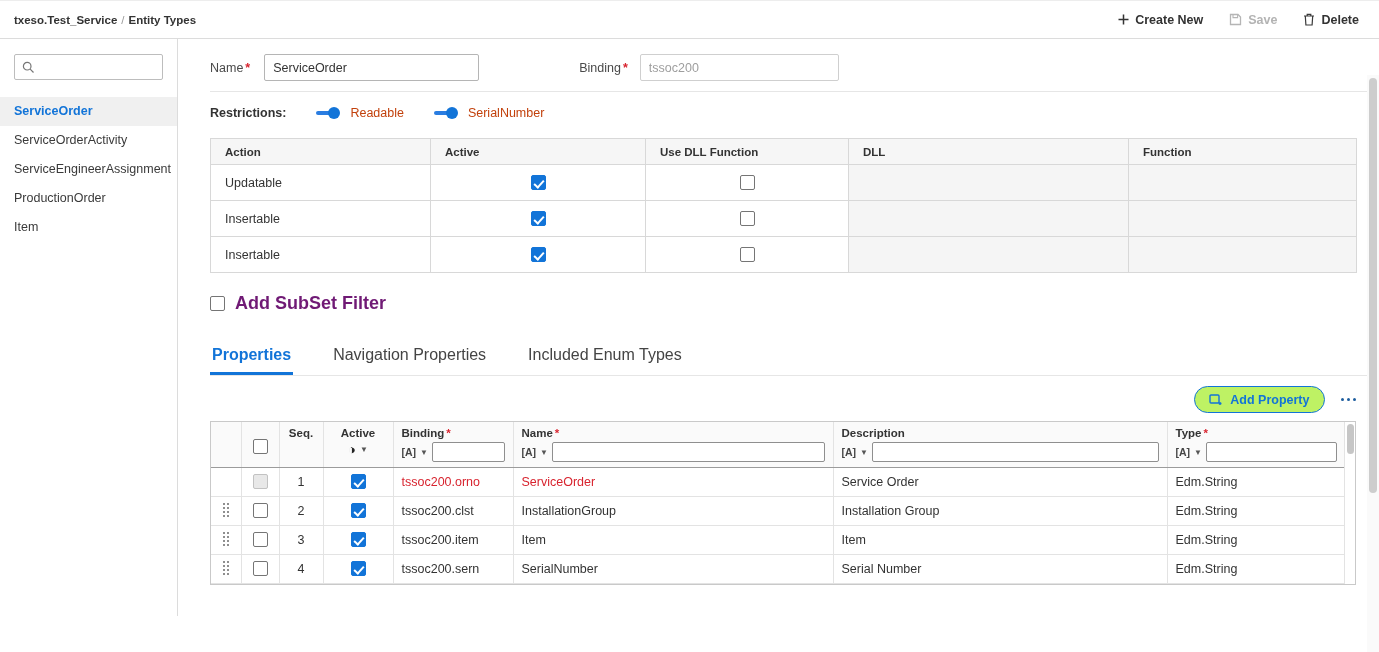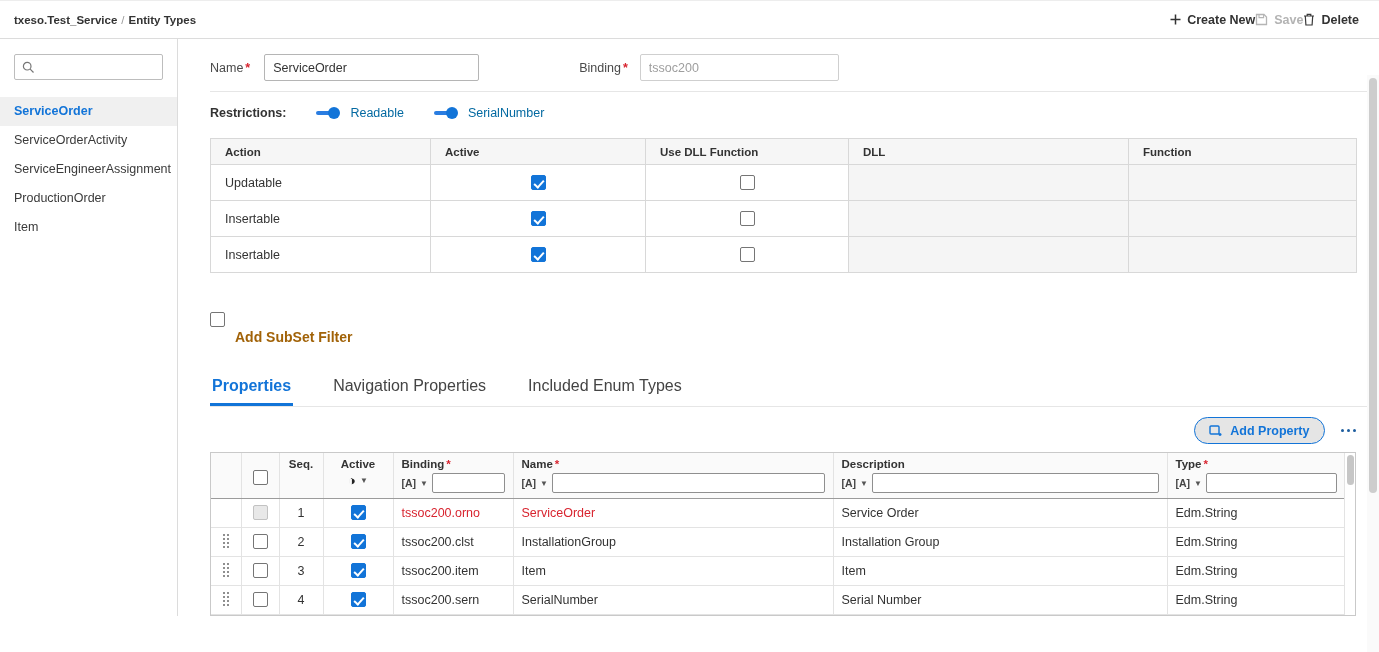--- a/index.html
+++ b/index.html
@@ -11,21 +11,21 @@
   .topbar { height:36px; display:flex; align-items:center; padding-left:20px; gap:18px; background:#fff; }
   .hamburger { width:14px; height:11px; display:flex; flex-direction:column; justify-content:space-between; cursor:pointer; }
   .hamburger span { display:block; height:1.6px; background:#3a3a3a; border-radius:1px; }
   .app-title { font-size:15px; font-weight:700; color:#222; letter-spacing:.1px; }
 
   
   .subbar { height:39px; border-top:1px solid #ededed; border-bottom:1px solid #dcdcdc;
     display:flex; align-items:center; justify-content:space-between; padding:0 14px; }
   .crumbs { font-size:11.5px; font-weight:700; color:#333; }
   .crumb-sep { color:#9a9a9a; font-weight:400; padding:0 4px; }
-  .toolbar { display:flex; align-items:center; padding-right:6px; }
+  .toolbar { display:flex; align-items:center; gap:26px; padding-right:6px; }
   .tb-btn { display:flex; align-items:center; gap:6px; font-size:12.5px; font-weight:700; color:#333; cursor:pointer; }
   .tb-btn.disabled { color:#b3b3b3; cursor:default; }
   .tb-btn svg { display:block; }
 
   
   .content { display:flex; height:577px; }
   .sidebar { width:178px; border-right:1px solid #dcdcdc; flex-shrink:0; background:#fff; }
   .search-wrap { margin:15px 14px 17px 14px; position:relative; }
   .search-input { width:149px; height:26px; border:1px solid #bdbdbd; border-radius:2px;
     padding:0 6px 0 26px; font-size:12px; font-family:inherit; outline:none; color:#333; }
@@ -51,51 +51,51 @@
   .section-title { font-size:12.5px; color:#333; }
   .collapse-btn { cursor:pointer; padding:2px 6px; }
   .divider { border-bottom:1px solid #e6e6e6; margin-top:10px; }
 
   .restrictions-row { margin-top:14px; display:flex; align-items:center; gap:14px; }
   .restrictions-label { font-size:12.5px; font-weight:700; color:#333; }
   .toggle-group { display:flex; align-items:center; gap:10px; margin-left:16px; }
   .toggle { position:relative; width:24px; height:12px; cursor:pointer; flex-shrink:0; }
   .toggle .track { position:absolute; left:0; top:4px; width:18px; height:4px; background:#2a7de1; border-radius:2px; }
   .toggle .knob { position:absolute; right:0; top:0; width:12px; height:12px; background:#1274d8; border-radius:50%; }
-  .toggle-label { font-size:12.5px; color:#0369a1; }
+  .toggle-label { font-size:12.5px; color:#c2410c; }
 
   
   .cb { display:inline-block; width:15px; height:15px; border:1px solid #757575; border-radius:2px;
     background:#fff; position:relative; cursor:pointer; vertical-align:middle; flex-shrink:0; }
   .cb.checked { background:#1274d8; border-color:#1274d8; }
   .cb.checked::after { content:""; position:absolute; left:4.5px; top:1.5px; width:4px; height:8px;
     border:solid #fff; border-width:0 2px 2px 0; transform:rotate(42deg); }
   .cb.disabled { background:#e8e8e8; border-color:#c2c2c2; cursor:default; }
 
   
   .actions-table { margin-top:18px; width:1146px; border-collapse:collapse; table-layout:fixed; }
   .actions-table th, .actions-table td { border:1px solid #d8d8d8; }
   .actions-table th { height:26px; background:#f6f6f6; font-size:11.5px; font-weight:700;
     text-align:left; padding-left:14px; color:#333; }
   .actions-table td { height:36px; font-size:12.5px; padding-left:14px; background:#fff; }
   .actions-table td.center { text-align:center; padding-left:0; }
   .actions-table td.dis { background:#f5f5f5; }
 
   .subset-row { margin-top:20px; display:flex; align-items:center; gap:10px; }
-  .subset-label { font-size:14px; font-weight:700; color:#a16207;margin-top:36px; }
+  .subset-label { font-size:18px; font-weight:700; color:#701a75; }
 
   
   .tabs { margin-top:28px; display:flex; gap:38px; border-bottom:1px solid #e6e6e6; }
   .tab { font-size:16px; color:#444; padding:4px 2px 8px 2px; cursor:pointer; border-bottom:3px solid transparent; }
   .tab.active { color:#1274d8; font-weight:700; border-bottom-color:#1274d8; }
 
   .addprop-row { margin-top:10px; display:flex; justify-content:flex-end; align-items:center; gap:14px; padding-right:10px; }
   .addprop-btn { display:flex; align-items:center; gap:7px; height:27px; padding:0 14px;
     border:1px solid #1274d8; border-radius:14px; color:#1274d8; font-size:12.5px; font-weight:700;
-    background:#e5e5e5; cursor:pointer; }
+    background:#bef264; cursor:pointer; }
   .more-btn { display:flex; gap:2.5px; cursor:pointer; padding:4px 2px; }
   .more-btn i { width:3.5px; height:3.5px; border-radius:50%; background:#1d5d9e; }
 
   
   .prop-wrap { position:relative; margin-top:8px; width:1146px; border:1px solid #c9c9c9; }
   .prop-table { width:1134px; border-collapse:collapse; table-layout:fixed; }
   .prop-table th { background:#fafafa; border-right:1px solid #e3e3e3; border-bottom:1px solid #9b9b9b;
     height:45px; vertical-align:top; padding:5px 8px 0 8px; text-align:left; font-size:11.5px; color:#333; }
   .prop-table th.center { text-align:center; }
   .hdr-label { font-weight:700; }

